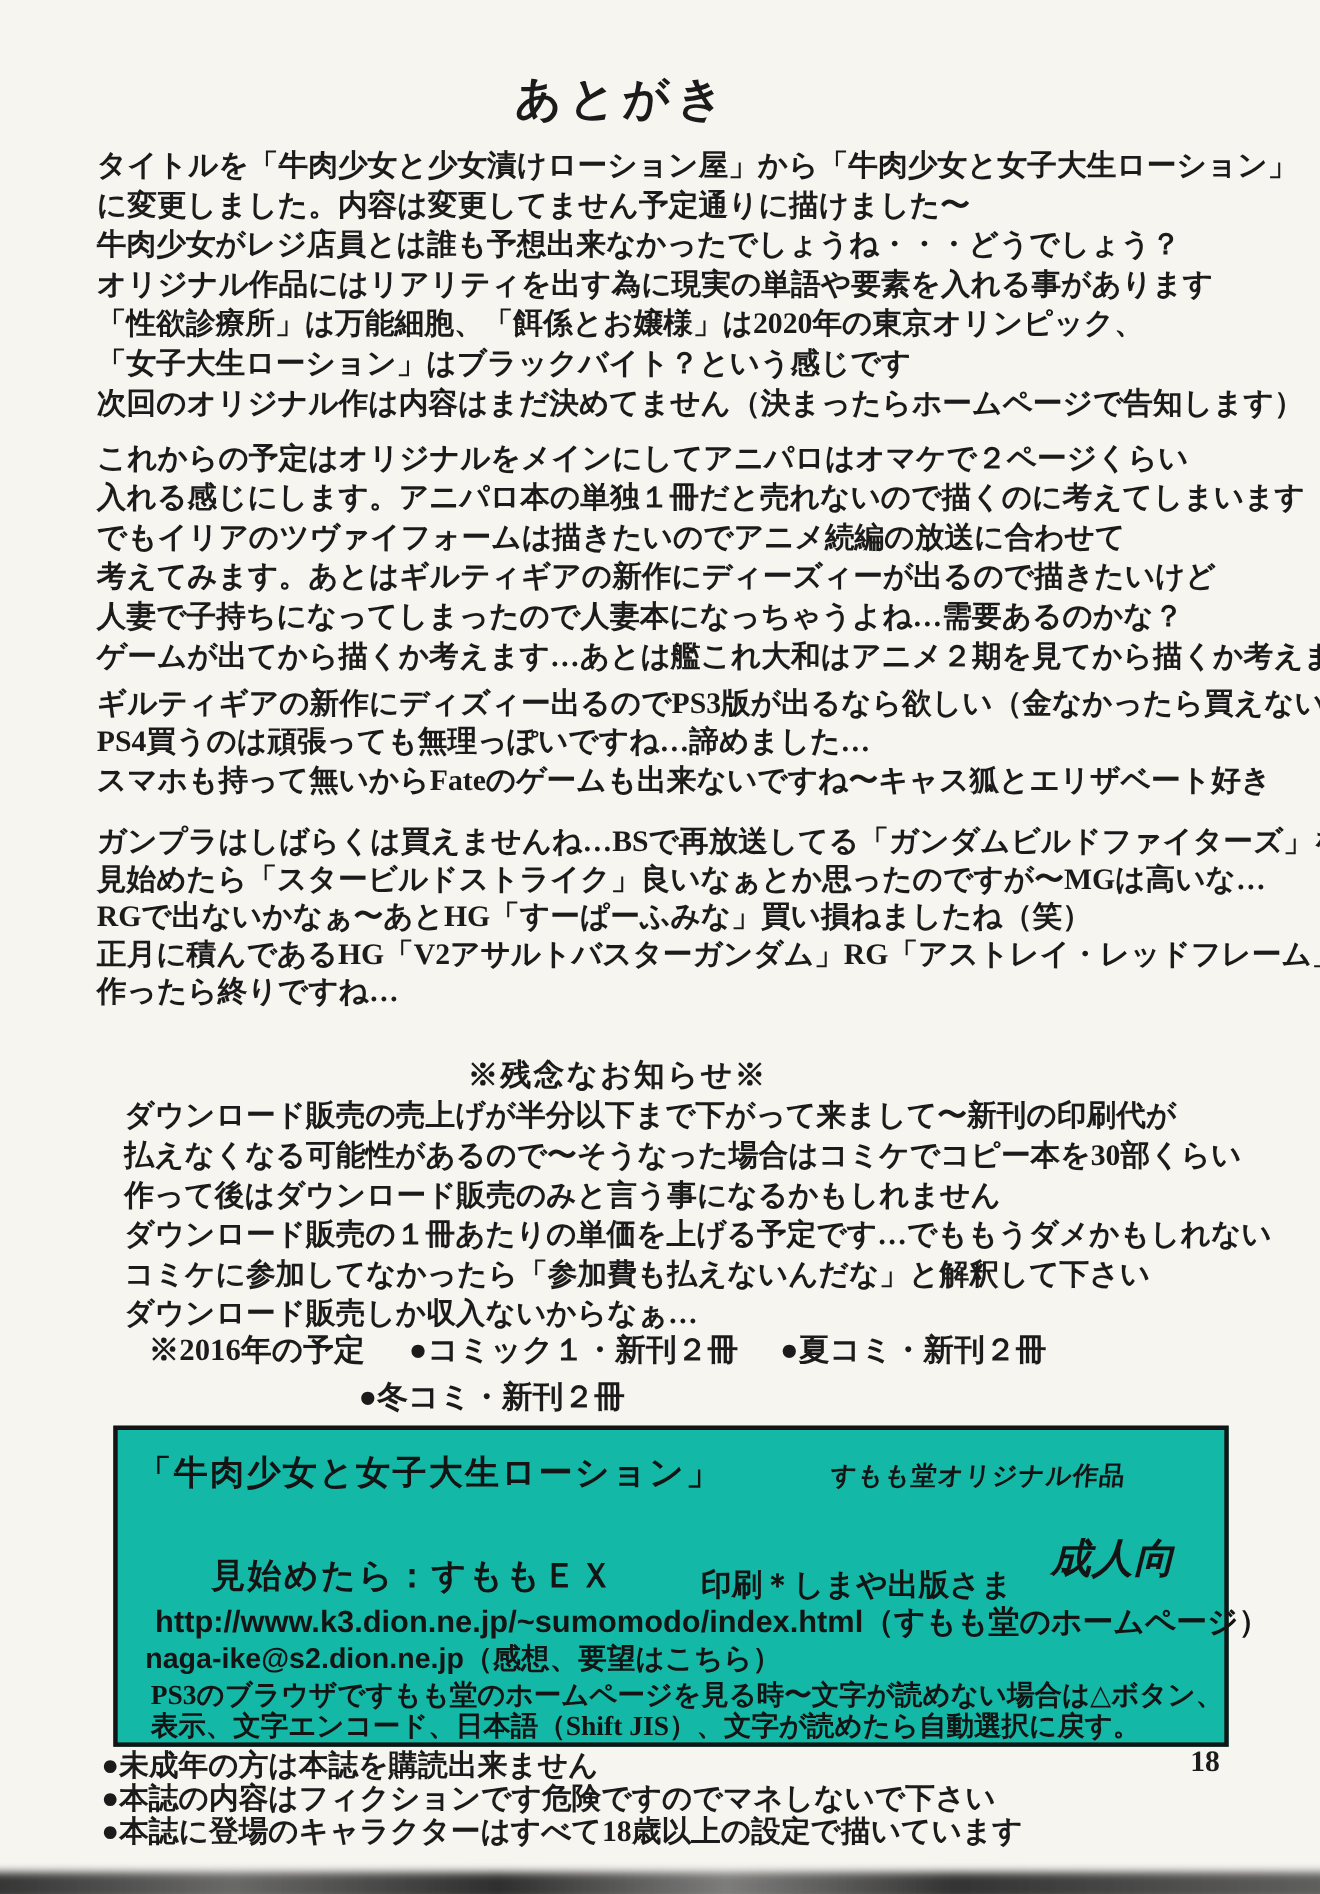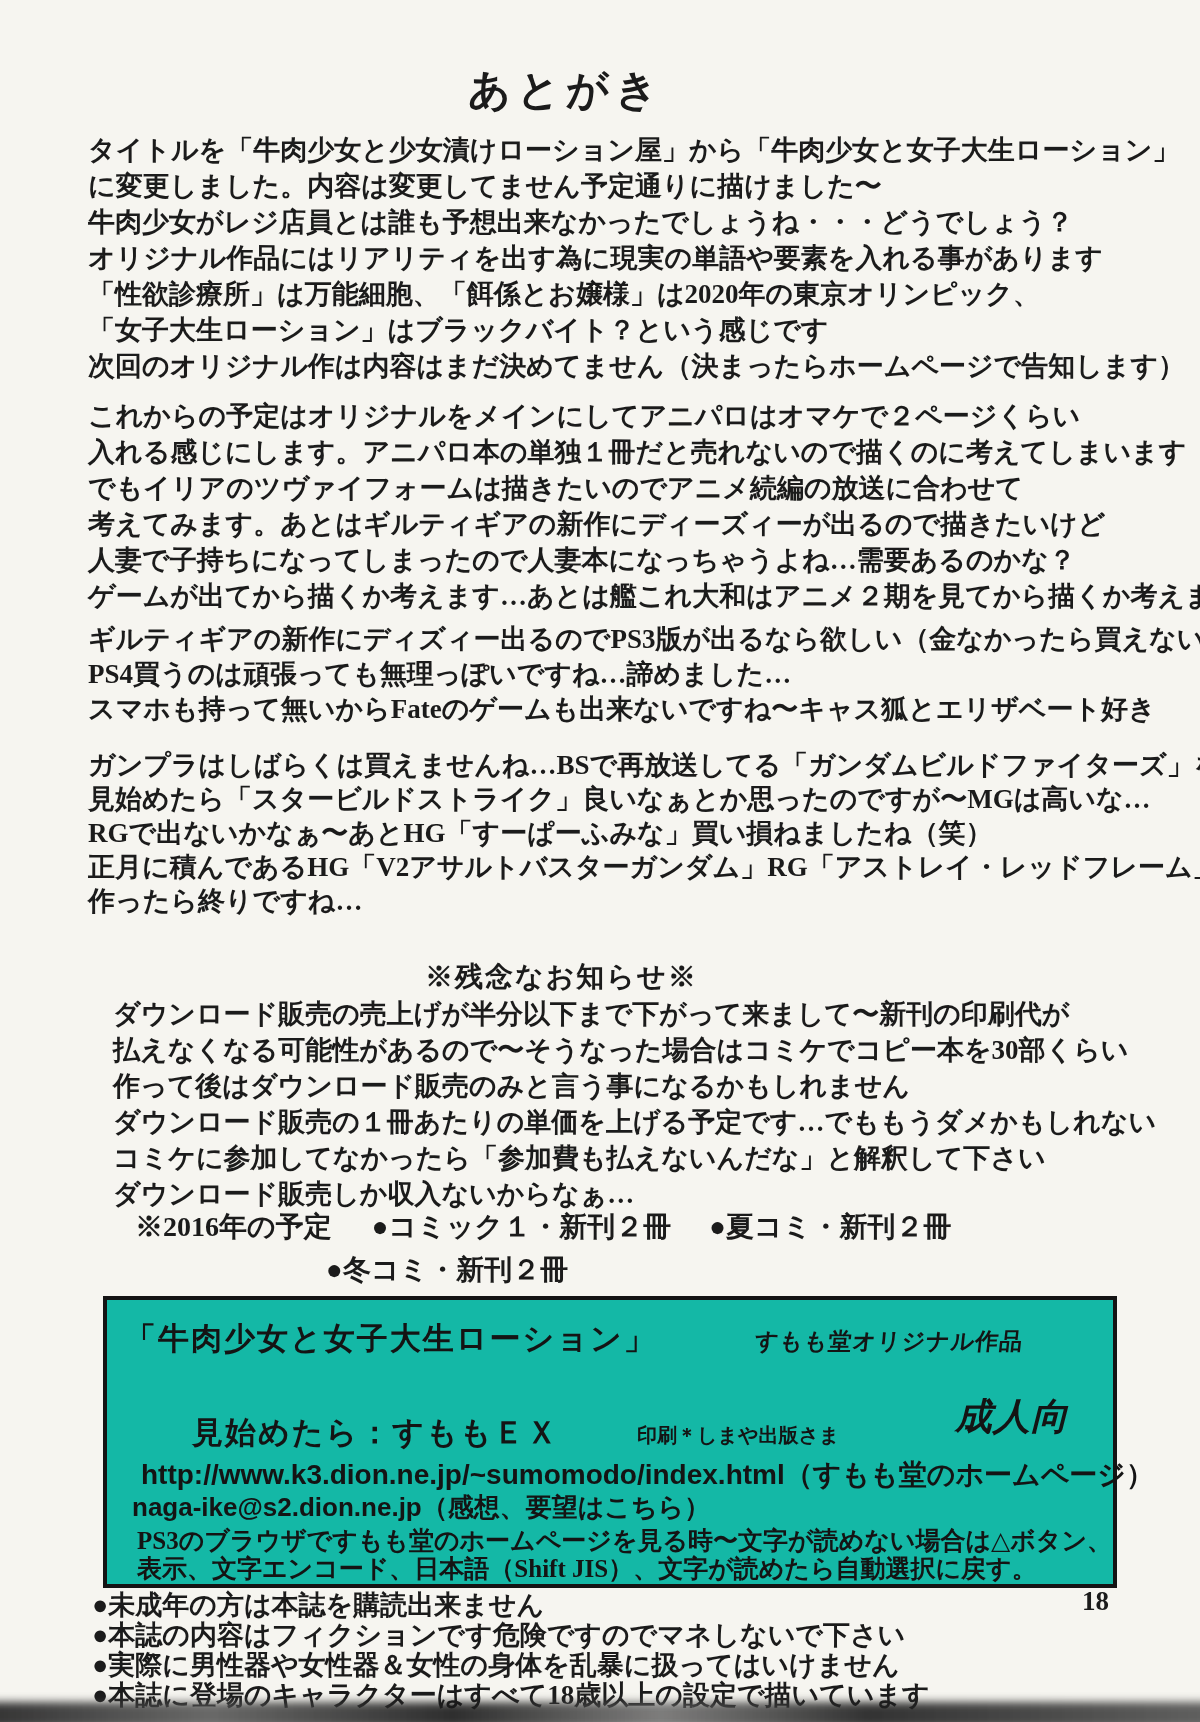--- a/index.html
+++ b/index.html
@@ -24,21 +24,21 @@
   .plans span{font-size:28px;font-weight:700;}
   .colophon-box{
     position:absolute;left:103px;top:1296px;width:1006px;height:284px;
     border:4px solid #141414;background:#14b8a6;
   }
   .colophon-box .abs{color:#141414;}
   .c-title{font-size:31px;font-weight:700;letter-spacing:2px;}
   .c-original{font-size:23px;font-weight:700;font-family:"Liberation Sans","DejaVu Sans",sans-serif;transform:skewX(-6deg);letter-spacing:1px;}
   .c-circle{font-size:31px;font-weight:700;letter-spacing:2px;}
   .c-date{font-size:29px;font-weight:700;}
-  .c-printer{font-size:20px;font-weight:700;}
+  .c-printer{font-size:28px;font-weight:700;}
   .c-adult{font-size:37px;font-weight:700;letter-spacing:1px;}
   .c-url{font-size:28px;font-weight:700;font-family:"Liberation Sans","DejaVu Sans",sans-serif;margin-left:12px;}
   .c-mail{font-size:26px;font-weight:700;font-family:"Liberation Sans","DejaVu Sans",sans-serif;}
   .c-note{font-size:25px;font-weight:700;}
   .disclaimers div{font-size:27px;font-weight:700;line-height:30px;white-space:nowrap;}
   .page-num{font-size:27px;font-weight:700;}
   .scan-band{
     position:absolute;left:-10px;right:-10px;bottom:-6px;height:26px;
     background:linear-gradient(to right,
       rgba(35,35,35,.92) 0%, rgba(80,80,80,.85) 18%,
@@ -116,19 +116,18 @@
   <div class="abs c-url" style="left:22px;top:156px;">http://www.k3.dion.ne.jp/~sumomodo/index.html（すもも堂のホームページ）</div>
   <div class="abs c-mail" style="left:25px;top:190px;">naga-ike@s2.dion.ne.jp（感想、要望はこちら）</div>
 
   <div class="abs c-note" style="left:30px;top:224px;">PS3のブラウザですもも堂のホームページを見る時〜文字が読めない場合は△ボタン、</div>
   <div class="abs c-note" style="left:30px;top:252px;">表示、文字エンコード、日本語（Shift JIS）、文字が読めたら自動選択に戻す。</div>
 </div>
 
 <div class="abs disclaimers" style="left:92px;top:1590px;">
   <div>●未成年の方は本誌を購読出来ません</div>
   <div>●本誌の内容はフィクションです危険ですのでマネしないで下さい</div>
-  <div>●実際に男性器や女性器＆女性の身体を乱暴に扱ってはいけません</div>
   <div>●本誌に登場のキャラクターはすべて18歳以上の設定で描いています</div>
 </div>
 
 <div class="abs page-num" style="left:1082px;top:1586px;">18</div>
 
 <div class="scan-band"></div>
 
 </body></html>

